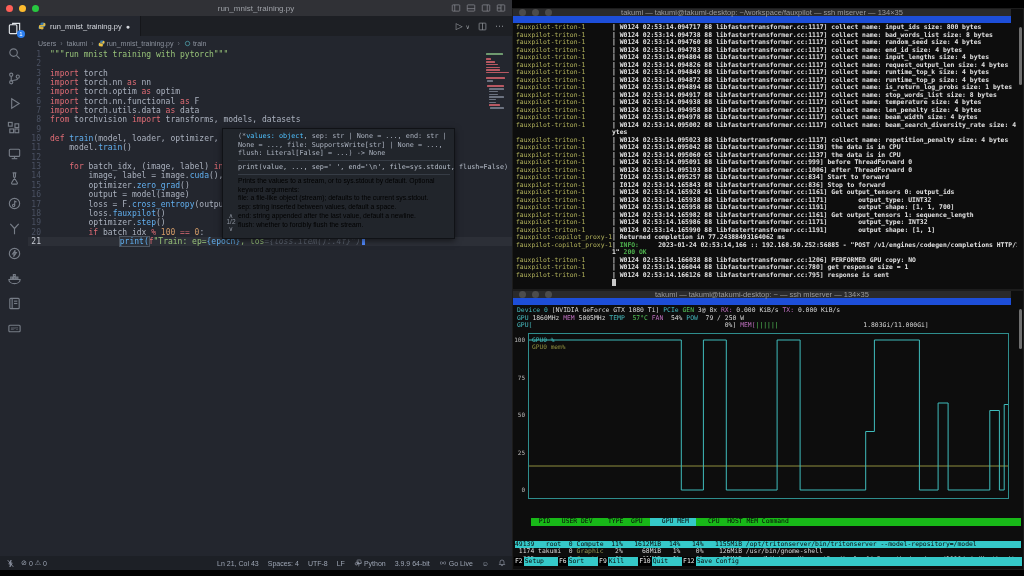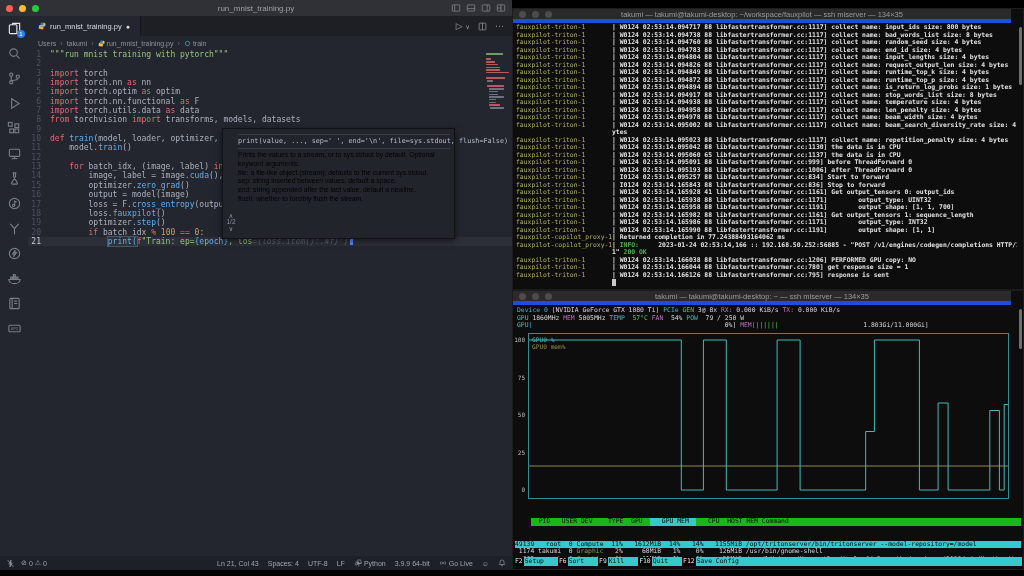--- a/index.html
+++ b/index.html
@@ -26,21 +26,21 @@
   #vs-breadcrumb .sep{color:#6b717c;font-size:7px;}
 
   #activity-bar{position:absolute;left:0;top:16px;width:28px;height:540px;background:var(--activity-bg);display:flex;flex-direction:column;align-items:center;padding-top:4px;gap:9px;}
   .ai{position:relative;width:18px;height:16px;display:flex;align-items:center;justify-content:center;}
   .ai svg{width:15px;height:15px;stroke:#777d87;fill:none;stroke-width:1.2;}
   .ai.active svg{stroke:#e3e6eb;}
   .badge{position:absolute;right:-2px;bottom:-2px;background:var(--badge-blue);color:#fff;font-size:6px;width:8px;height:8px;border-radius:50%;text-align:center;line-height:8px;}
 
   #editor{position:absolute;left:28px;top:50px;width:484px;height:506px;background:var(--editor-bg);overflow:hidden;}
   .code-row{display:flex;height:9.35px;line-height:9.35px;font-size:8px;white-space:pre;}
-  .code-row.cur{background:rgba(255,255,255,.045);}
+  .code-row.cur{background:rgba(255,255,255,.045);gap:12px;}
   .ln{width:22px;text-align:right;color:var(--line-number);padding-right:9px;flex:none;font-family:"DejaVu Sans Mono",monospace;}
   .cur .ln{color:var(--line-number-active);}
   .ct{font-family:"DejaVu Sans Mono",monospace;}
   .sg-v{color:var(--text);} .sg-k{color:var(--keyword);} .sg-f{color:var(--func);}
   .sg-s{color:var(--string);} .sg-n{color:var(--number);} .sg-i{color:var(--interp);}
   .sg-b{color:var(--tooltip-blue);}
   .sg-hb{color:var(--func);background:#2c313a;outline:1px solid #4d5560;}
   .ghost{color:var(--ghost);font-style:italic;}
   .cursor{display:inline-block;width:3.5px;height:8px;background:var(--cursor-c);vertical-align:middle;margin-left:1px;}
 
@@ -56,21 +56,21 @@
 
   #vs-statusbar{position:absolute;left:0;top:556px;width:512px;height:14px;background:var(--statusbar-bg);display:flex;align-items:center;font-size:7px;color:var(--statusbar-text);padding:0 6px;}
   #sb-left{display:flex;align-items:center;gap:6px;}
   #sb-right{margin-left:auto;display:flex;align-items:center;gap:9px;}
   .sb-item{display:flex;align-items:center;gap:2px;}
   .sb-ic{font-size:7px;}
   #sb-right svg{width:8px;height:8px;stroke:var(--statusbar-text);fill:none;stroke-width:1.2;}
 
   
   .term{position:absolute;background:var(--term-bg);border:1px solid #1c1c1c;}
-  .term-titlebar{position:absolute;left:0;top:0;right:12px;height:14px;background:var(--term-title-bg);border-bottom:4px solid #1d4ed8;display:flex;align-items:center;}
+  .term-titlebar{position:absolute;left:0;top:0;right:12px;height:14px;background:var(--term-title-bg);border-bottom:7px solid #1d4ed8;display:flex;align-items:center;}
   .term-title{position:absolute;left:30px;right:30px;text-align:center;font-size:7.5px;color:var(--term-title-text);white-space:nowrap;overflow:hidden;}
   .tl-dim{background:#4c4c4c;}
   #term-top{left:512px;top:8px;width:512px;height:282px;}
   #term-bottom{left:512px;top:290px;width:512px;height:280px;}
 
   #log{position:absolute;left:3px;top:15px;right:6px;bottom:2px;overflow:hidden;}
   .log-row{display:flex;height:7.5px;line-height:7.5px;font-size:6.4px;white-space:pre;font-family:"DejaVu Sans Mono",monospace;}
   .svc{width:96px;flex:none;color:var(--svc);}
   .lb{color:var(--log-text);font-weight:600;}
   .lg{color:var(--log-green);font-weight:700;}
@@ -303,20 +303,21 @@
           <div class="mm-bar" style="left: 2.8px; top: 40.5px; width: 9.45px; background: rgb(107, 114, 128);"></div>
           <div class="mm-bar" style="left: 2.8px; top: 43.2px; width: 15.3px; background: rgb(107, 114, 128);"></div>
           <div class="mm-bar" style="left: 2.8px; top: 45.9px; width: 6.75px; background: rgb(107, 114, 128);"></div>
           <div class="mm-bar" style="left: 2.8px; top: 48.6px; width: 7.2px; background: rgb(107, 114, 128);"></div>
           <div class="mm-bar" style="left: 2.8px; top: 51.3px; width: 10.8px; background: rgb(184, 88, 98);"></div>
           <div class="mm-bar" style="left: 4.2px; top: 54px; width: 13.5px; background: rgb(107, 114, 128);"></div>
         </div>
     </div>
 
     <div id="tooltip">
+      <div id="tt-sig"><div><span class="sg-v">(*</span><span class="sg-b">values: object</span><span class="sg-v">, sep: str | None = ..., end: str |</span></div><div><span class="sg-v">None = ..., file: SupportsWrite[str] | None = ...,</span></div><div><span class="sg-v">flush: Literal[False] = ...) -&gt; None</span></div></div>
       <div class="tt-hr"></div>
       <div id="tt-print">print(value, ..., sep=' ', end='\n', file=sys.stdout, flush=False)</div>
       <div class="tt-hr"></div>
       <div id="tt-desc">
           <div>Prints the values to a stream, or to sys.stdout by default. Optional</div>
           <div>keyword arguments:</div>
           <div>file: a file-like object (stream); defaults to the current sys.stdout.</div>
           <div>sep: string inserted between values, default a space.</div>
           <div>end: string appended after the last value, default a newline.</div>
           <div>flush: whether to forcibly flush the stream.</div>

